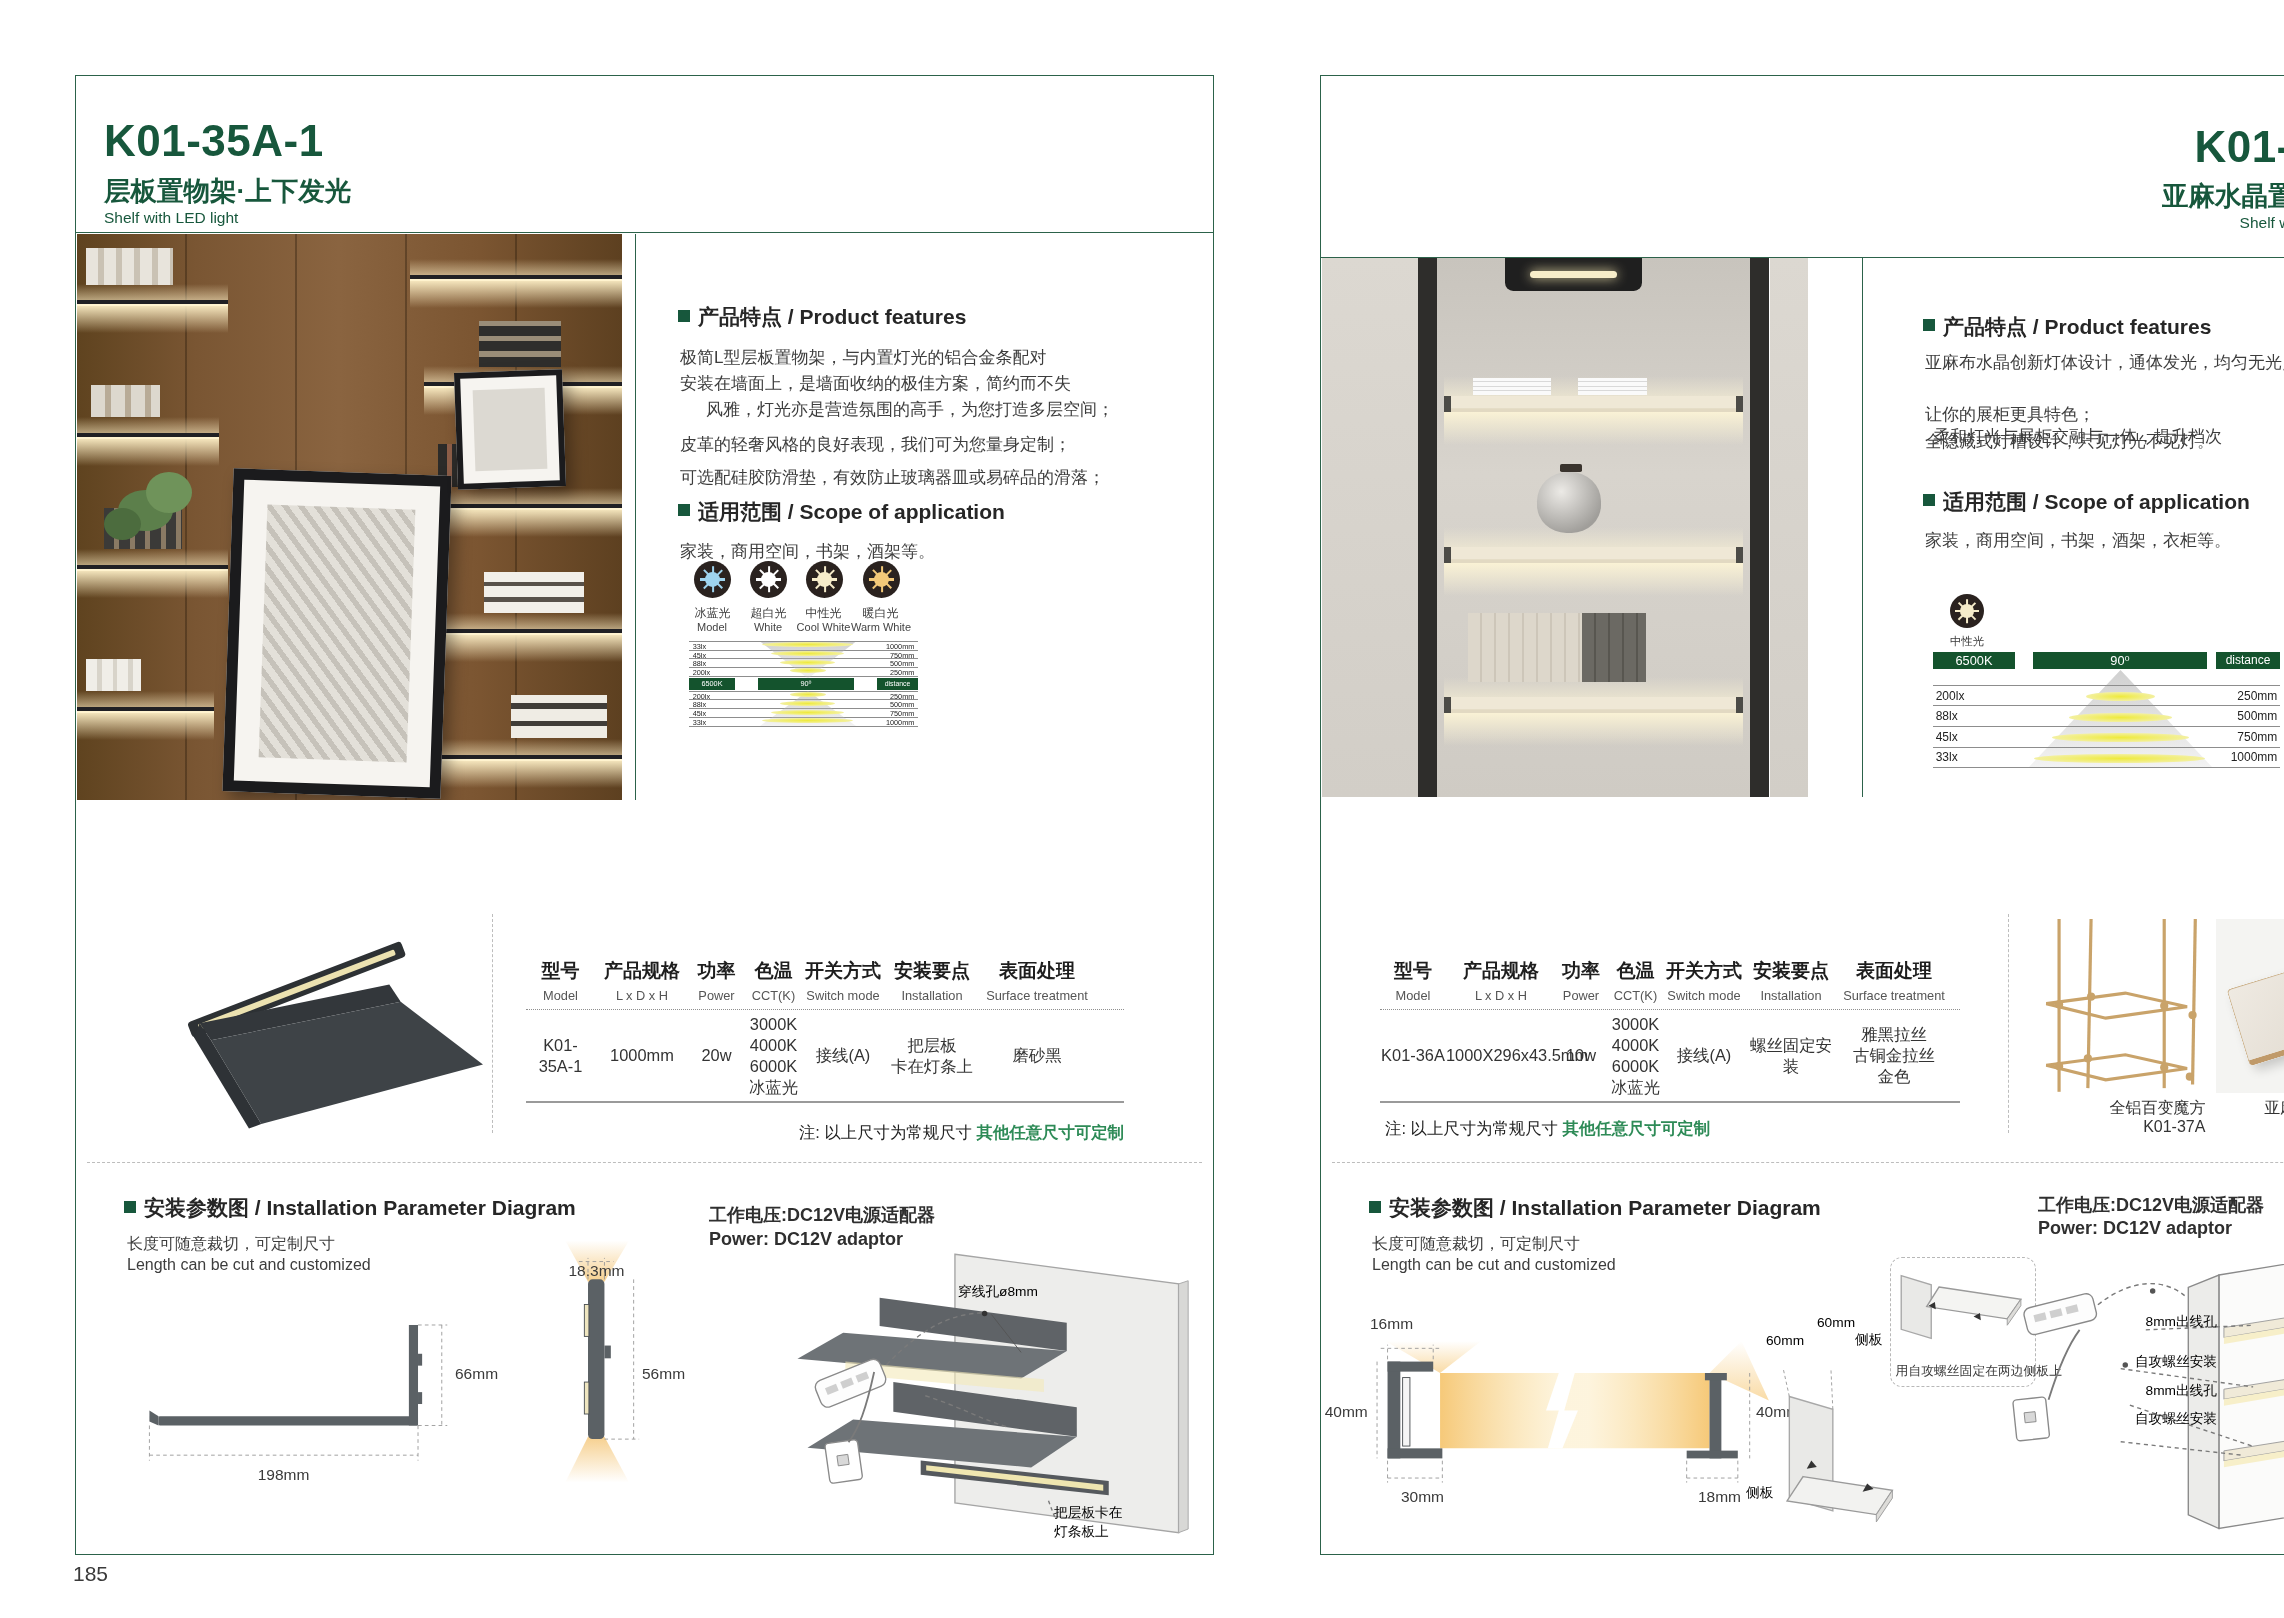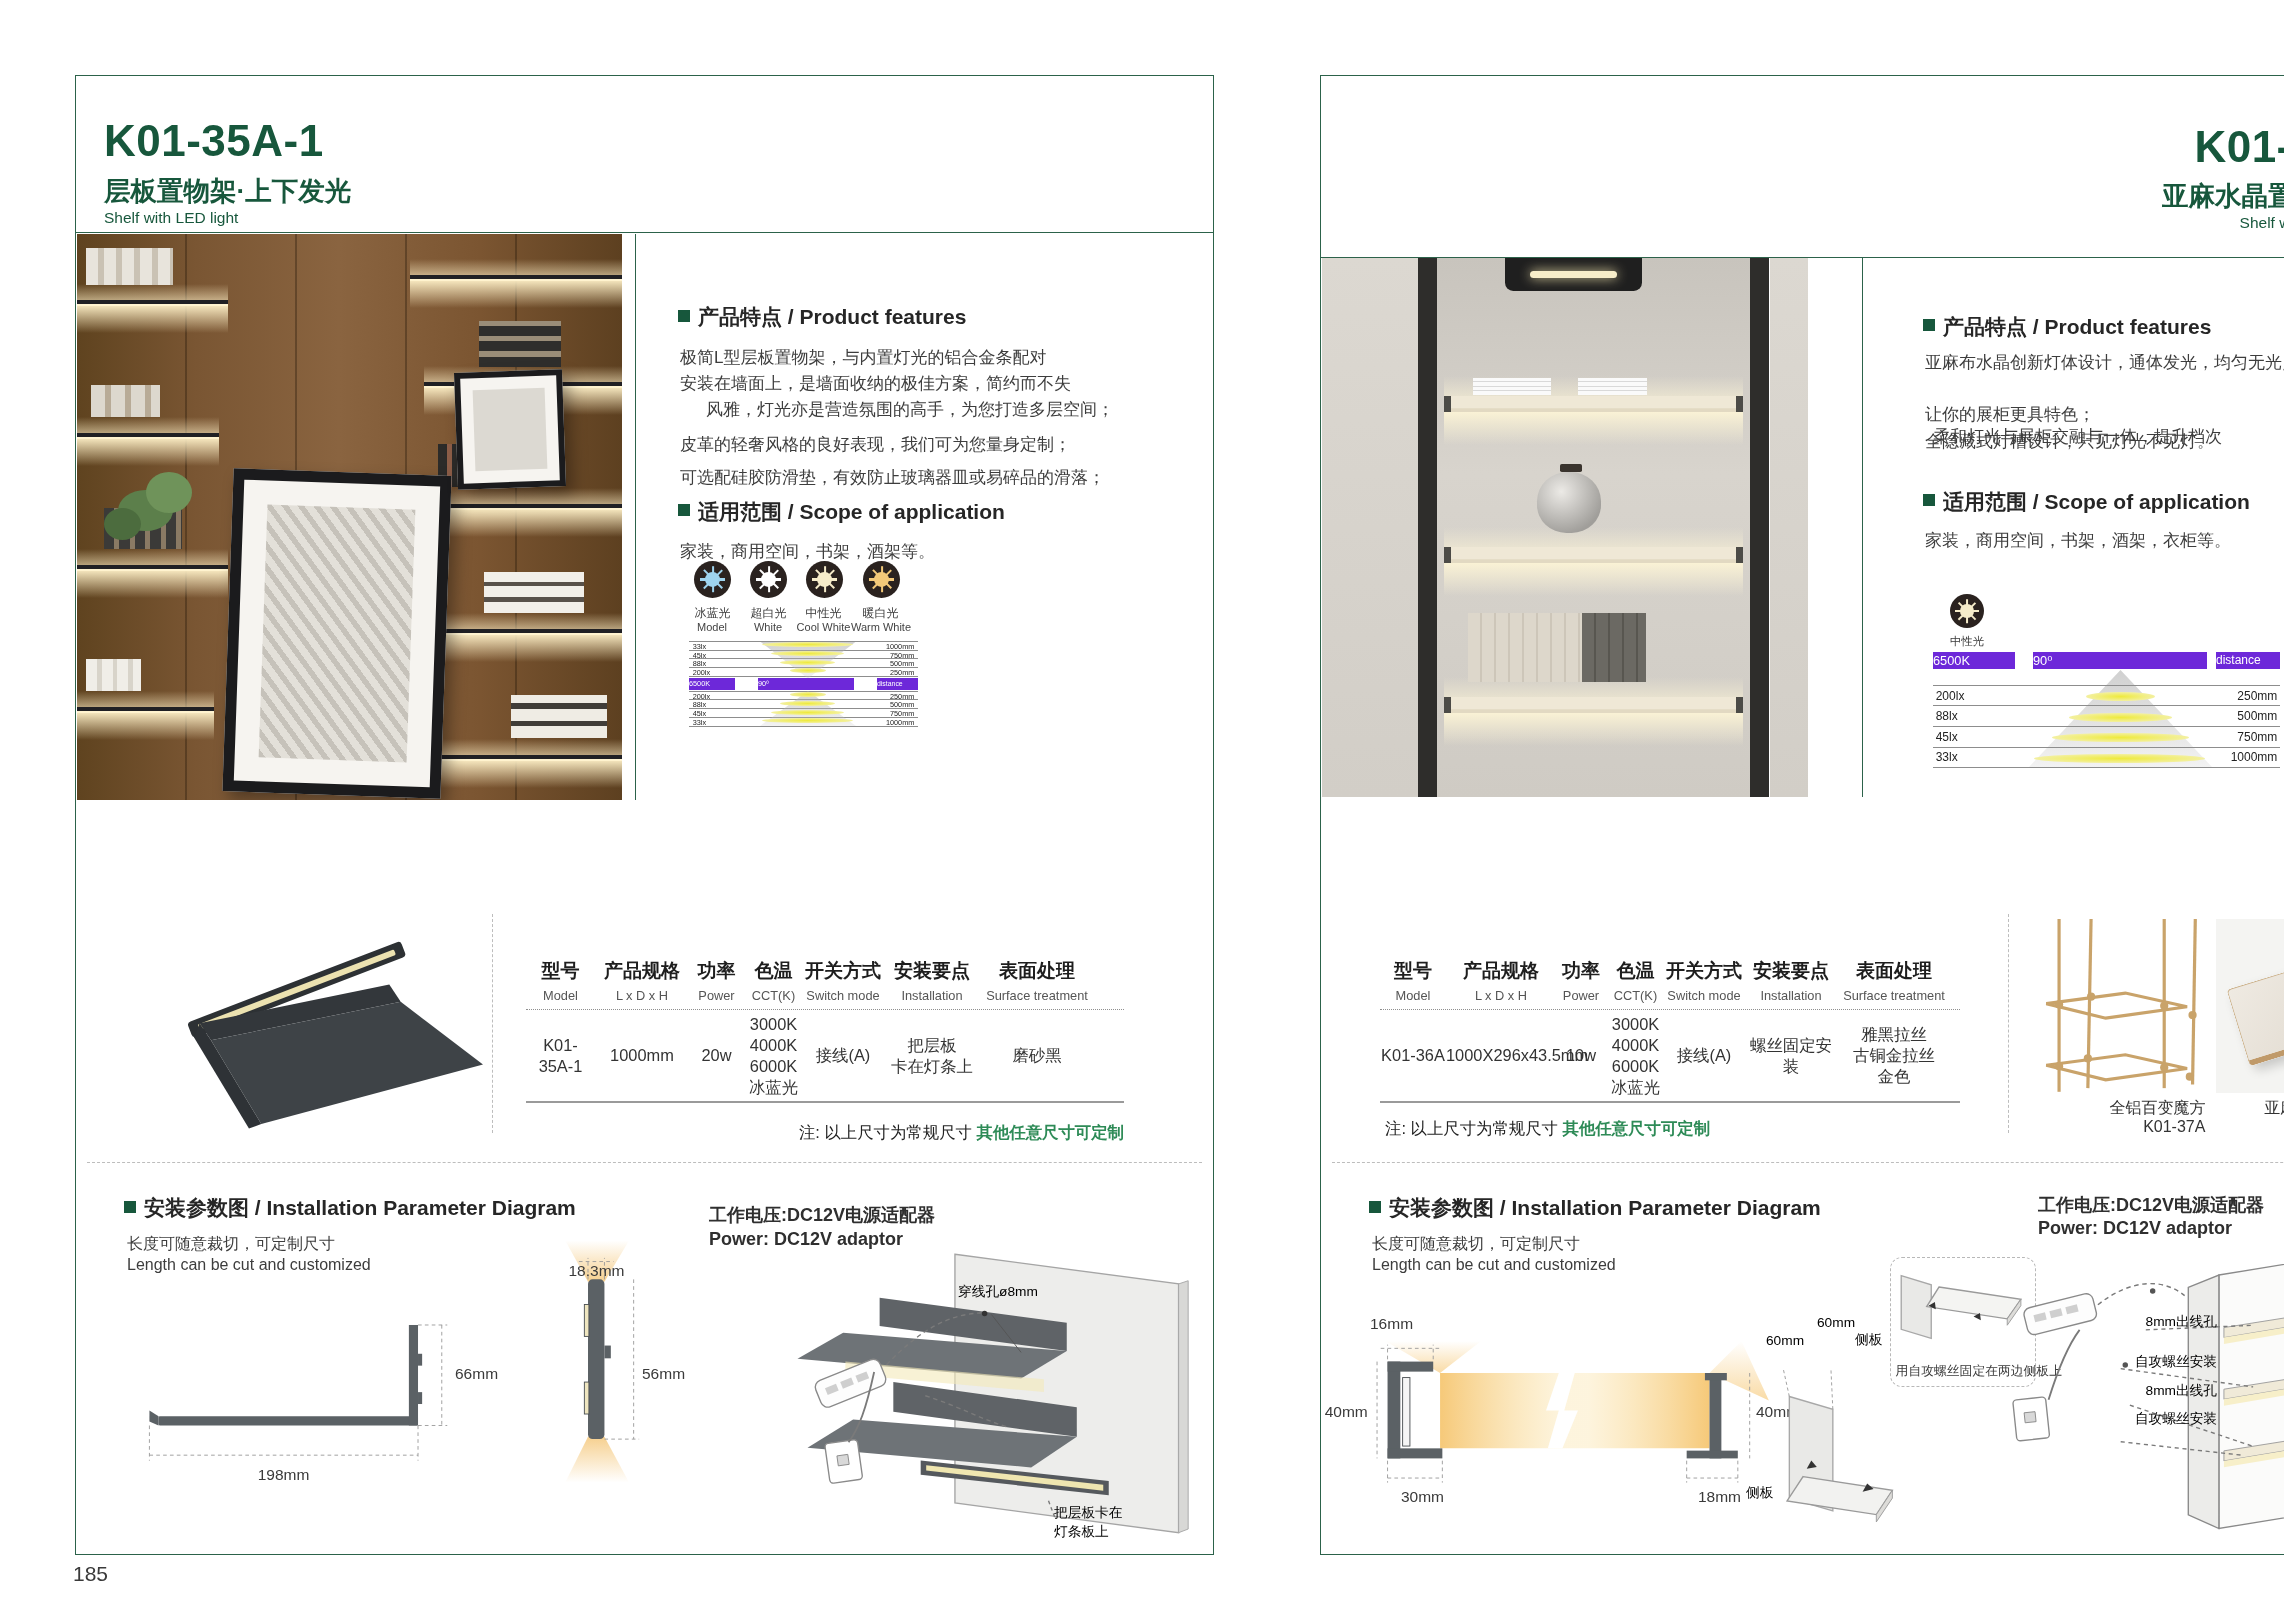--- a/index.html
+++ b/index.html
@@ -24,21 +24,21 @@
 
   
   .licon{position:absolute;border-radius:50%;background:#2a221f;}
   .licon .ray{position:absolute;left:15%;top:50%;width:70%;height:2.3px;margin-top:-1.1px;background:var(--c);}
   .licon .disc{position:absolute;left:30%;top:30%;width:40%;height:40%;border-radius:50%;background:var(--c);}
   .licon-lab-cn{position:absolute;font-size:12px;color:#3a3a3a;text-align:center;}
   .licon-lab-en{position:absolute;font-size:11px;color:#444;text-align:center;}
 
   
   .pm{position:absolute;}
-  .pm .chip{position:absolute;background:#6d28d9;color:#fff;}
+  .pm .chip{position:absolute;background:#14532d;color:#fff;text-align:center;}
   .pm .rowlab-l{position:absolute;color:#222;}
   .pm .rowlab-r{position:absolute;color:#222;text-align:right;}
   .pm .line{position:absolute;left:0;right:0;height:0.5px;background:#8d8d8d;}
   .cone{position:absolute;background:linear-gradient(180deg,rgba(170,170,170,.55),rgba(205,205,205,.25));}
   .ellipse{position:absolute;border-radius:50%;background:radial-gradient(ellipse at center,#eeea3e 0%,#f3f0a0 70%,rgba(243,240,160,0) 100%);}
 
   
   .spec-head{display:grid;border-bottom:1.4px dotted #8f8f8f;padding-bottom:6.4px;}
   .spec-vals{display:grid;border-bottom:2.7px solid #9a9a9a;align-items:center;}
   .hc{text-align:center;}

